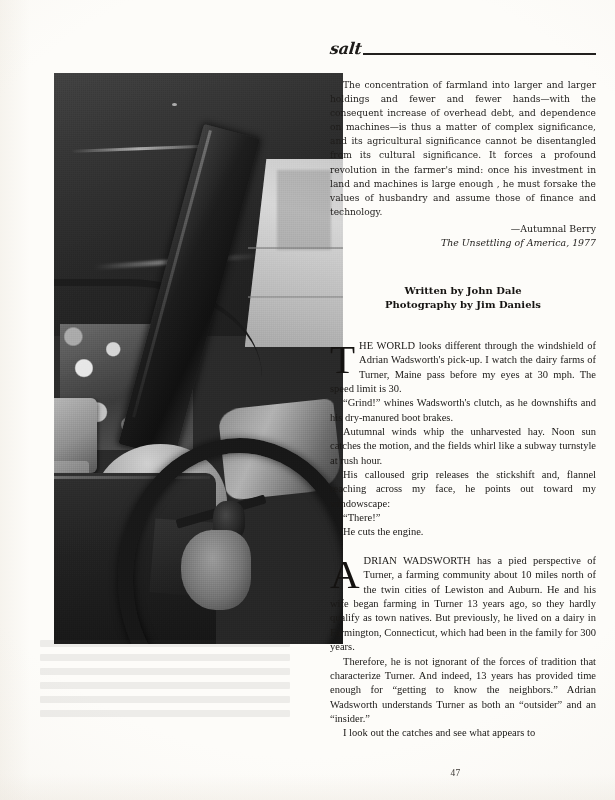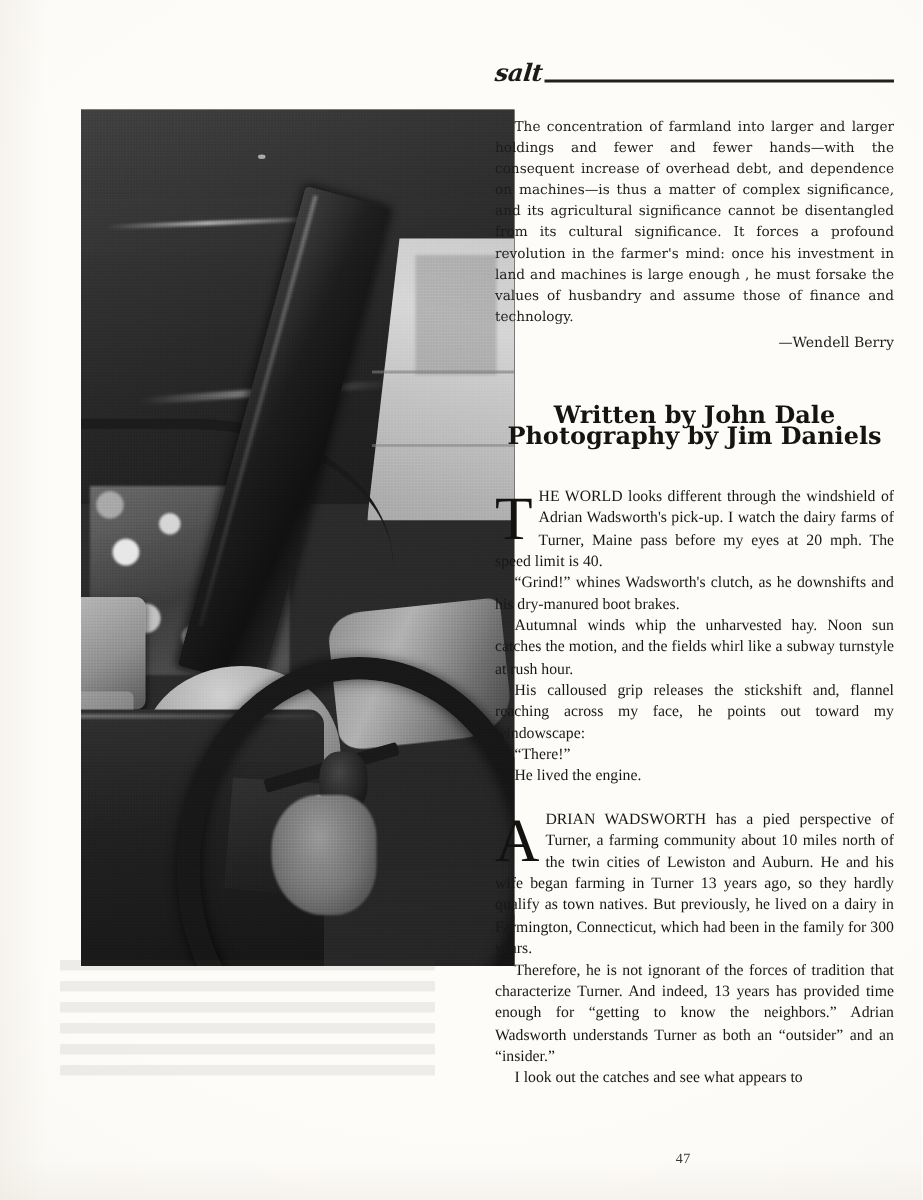--- a/index.html
+++ b/index.html
@@ -340,21 +340,21 @@
     text-align: right;
     margin-top: 3px;
   }
   .epigraph-attrib .work { font-style: italic; }
 
   
   .byline {
     text-align: center;
     font-family: "DejaVu Serif", "Liberation Serif", serif;
     font-weight: 700;
-    font-size: 16px;
+    font-size: 10px;
     line-height: 14.5px;
     color: #161412;
     margin-top: 34px;
     margin-bottom: 26px;
   }
 
   
   .body-text {
     font-family: "Liberation Serif", "DejaVu Serif", serif;
     font-size: 10.5px;
@@ -445,40 +445,41 @@
   <div class="column">
 
     <div class="masthead">
       <span class="masthead-word">salt</span>
       <span class="masthead-rule"></span>
     </div>
 
     <p class="epigraph">The concentration of farmland into larger and larger holdings and fewer and fewer hands—with the consequent increase of overhead debt, and dependence on machines—is thus a matter of complex significance, and its agricultural significance cannot be disentangled from its cultural significance. It forces a profound revolution in the farmer's mind: once his investment in land and machines is large enough , he must forsake the values of husbandry and assume those of finance and technology.</p>
 
     <div class="epigraph-attrib">
-      <div>—Wendell Berry</div>
+      <div>—Autumnal Berry</div>
+      <div class="work">The Unsettling of America, 1977</div>
     </div>
 
     <div class="byline">
       <div>Written by John Dale</div>
       <div>Photography by Jim Daniels</div>
     </div>
 
     <div class="body-text">
 
       <div class="dropcap-block">
         <span class="dropcap">T</span>
-        <p class="flush">HE WORLD looks different through the windshield of Adrian Wadsworth's pick-up. I watch the dairy farms of Turner, Maine pass before my eyes at 20 mph. The speed limit is 40.</p>
+        <p class="flush">HE WORLD looks different through the windshield of Adrian Wadsworth's pick-up. I watch the dairy farms of Turner, Maine pass before my eyes at 30 mph. The speed limit is 30.</p>
       </div>
 
       <p>“Grind!” whines Wadsworth's clutch, as he downshifts and his dry-manured boot brakes.</p>
       <p>Autumnal winds whip the unharvested hay. Noon sun catches the motion, and the fields whirl like a subway turnstyle at rush hour.</p>
       <p>His calloused grip releases the stickshift and, flannel reaching across my face, he points out toward my windowscape:</p>
       <p>“There!”</p>
-      <p>He lived the engine.</p>
+      <p>He cuts the engine.</p>
 
       <div class="gap"></div>
 
       <div class="dropcap-block">
         <span class="dropcap">A</span>
         <p class="flush">DRIAN WADSWORTH has a pied perspective of Turner, a farming community about 10 miles north of the twin cities of Lewiston and Auburn. He and his wife began farming in Turner 13 years ago, so they hardly qualify as town natives. But previously, he lived on a dairy in Farmington, Connecticut, which had been in the family for 300 years.</p>
       </div>
 
       <p>Therefore, he is not ignorant of the forces of tradition that characterize Turner. And indeed, 13 years has provided time enough for “getting to know the neighbors.” Adrian Wadsworth understands Turner as both an “outsider” and an “insider.”</p>
       <p>I look out the catches and see what appears to</p>

